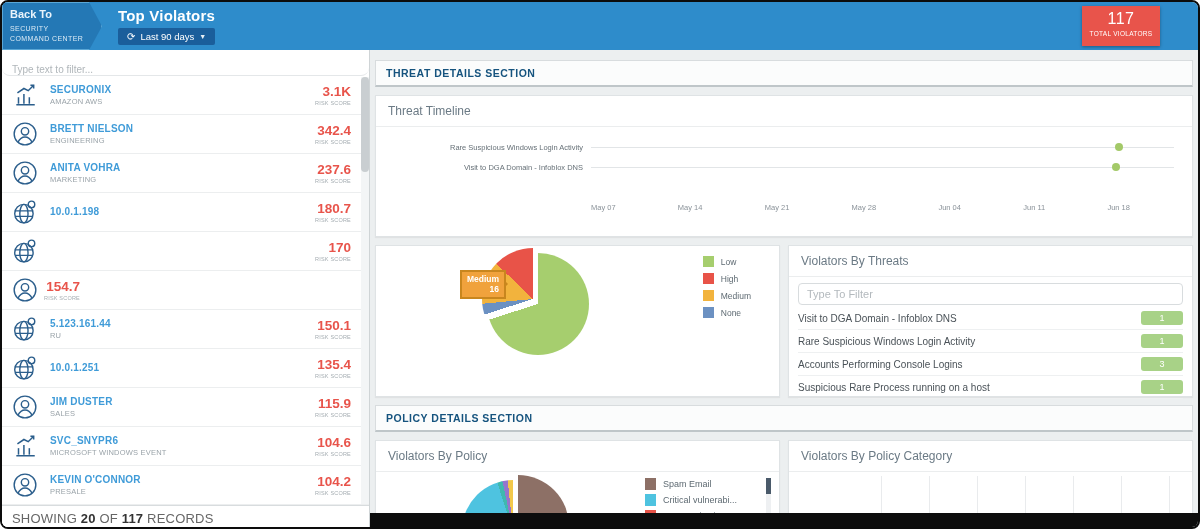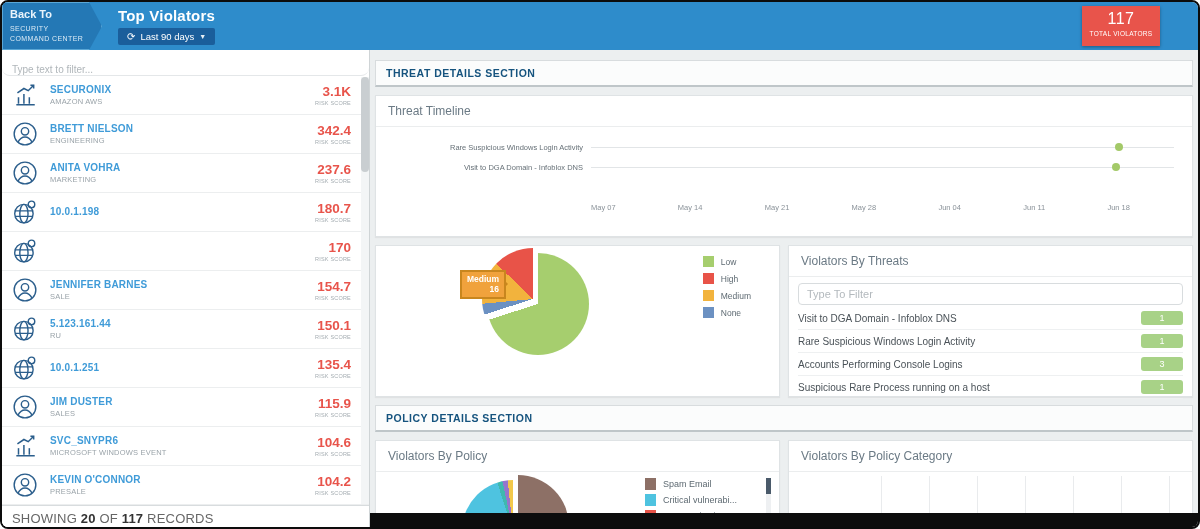--- a/index.html
+++ b/index.html
@@ -249,24 +249,20 @@
   <div class="violator-row">
     <span class="v-icon">
 
       <svg width="26" height="26" viewBox="0 0 24 24" fill="none" stroke="#2b5e8c" stroke-width="1.3">
         <circle cx="12" cy="12" r="10"></circle>
                 <circle cx="12" cy="9.5" r="3.4"></circle>
         <path d="M5.5 19.5c1.6-3.2 4-4.8 6.5-4.8s4.9 1.6 6.5 4.8"></path>
       </svg>
 
     </span>
-    <span class="v-text">
-      <div class="v-name">JENNIFER BARNES</div>
-      <div class="v-sub">SALE</div>
-    </span>
     <span class="v-score">
       <div class="v-score-val">154.7</div>
       <div class="v-score-label">RISK SCORE</div>
     </span>
   </div>
 
   <div class="violator-row">
     <span class="v-icon">
 
       <svg width="26" height="26" viewBox="0 0 24 24" fill="none" stroke="#2b5e8c" stroke-width="1.3">

